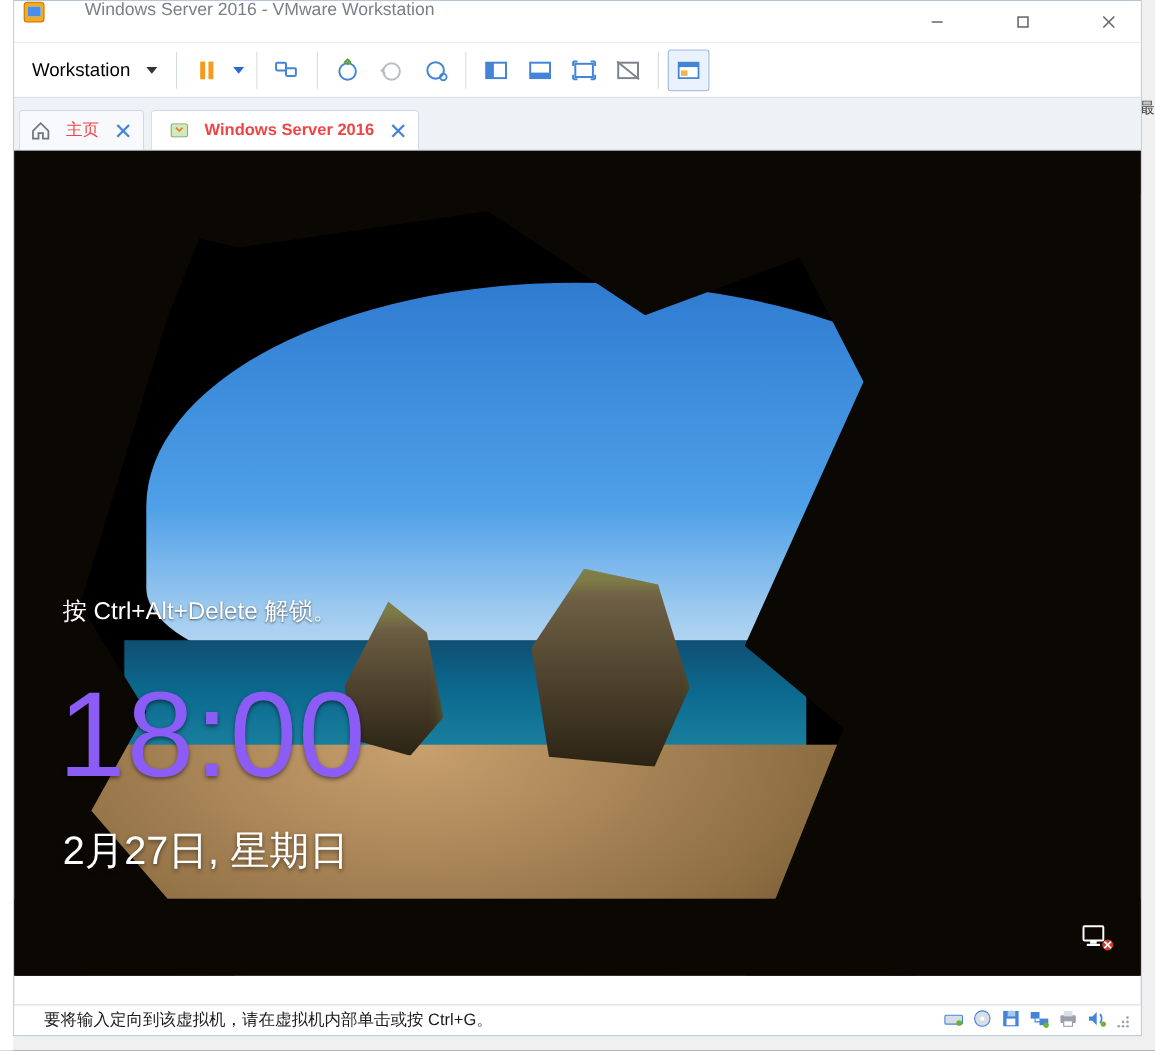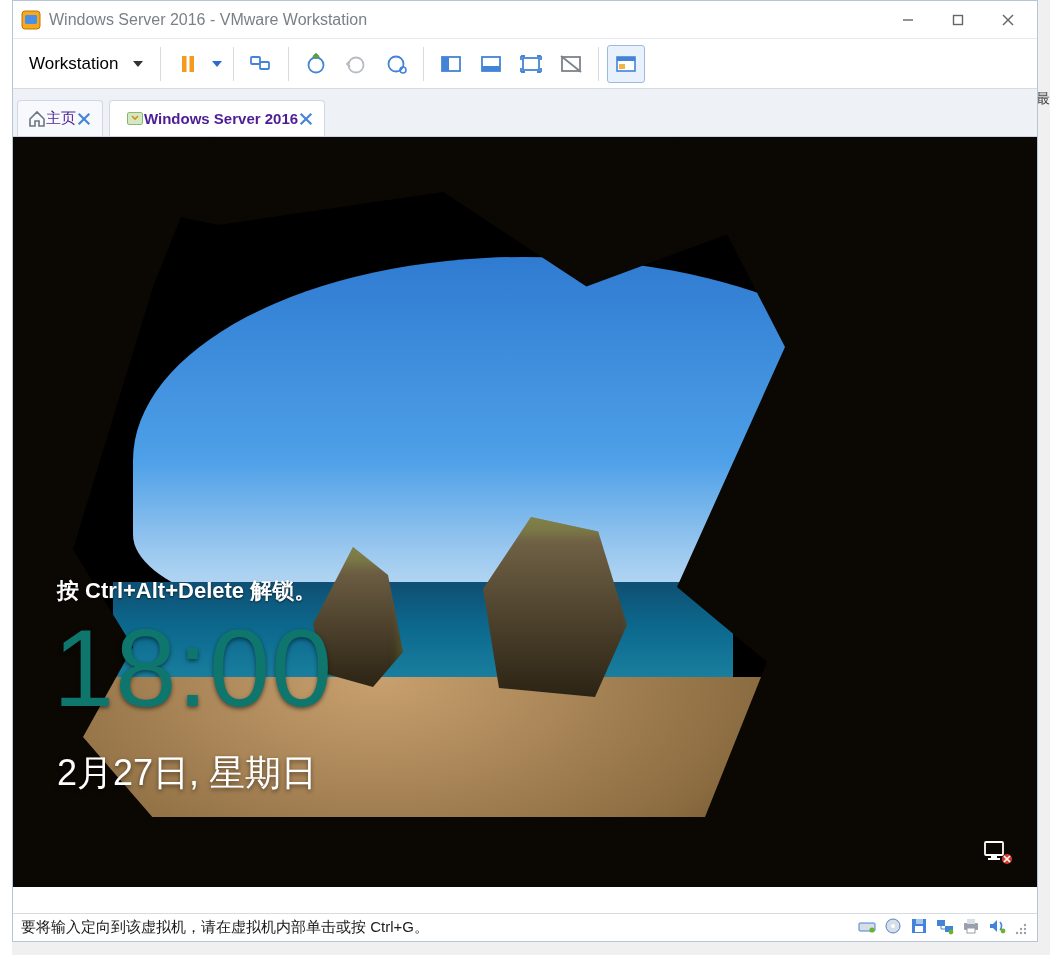--- a/index.html
+++ b/index.html
@@ -2,40 +2,40 @@
 <html><head>
 <meta charset="utf-8">
 <style>
   * { box-sizing: border-box; margin: 0; padding: 0; font-family: "Segoe UI", "Microsoft YaHei", sans-serif; }
   html, body { width: 1050px; height: 955px; background: #f0f0f0; overflow: hidden; }
   .outer-cut { position:absolute; left:0; top:0; width:12px; height:100%; background:#fff; }
   .outer-cut-right { position:absolute; right:2px; top:90px; width:12px; height:24px; color:#444; font-size:14px; }
 
   
   .app-window { position: absolute; left: 12px; top: 0; width: 1026px; height: 942px; background:#fff; border:1px solid #b7c5d8; }
-  .titlebar { height: 38px; display:flex; align-items:center; padding:0 4px 0 8px; background:#fff; border-bottom:1px solid #e6e9ef; }
+  .titlebar { height: 38px; display:flex; padding:0 4px 0 8px; background:#fff; border-bottom:1px solid #e6e9ef;gap:28px; }
   .titlebar .app-icon { width:20px; height:20px; margin-right:8px; }
   .titlebar .title-text { flex:0 0 auto; color:#7a7f88; font-size:16px; }
   .titlebar .spacer { flex:1 1 auto; }
   .win-btn { width:50px; height:38px; display:flex; align-items:center; justify-content:center; }
   .win-btn svg { width:14px; height:14px; }
 
   
   .toolbar { height:50px; display:flex; align-items:center; padding:0 8px; gap:2px; background:#fff; border-bottom:1px solid #d7dbe2; }
   .ws-menu { display:flex; align-items:center; gap:14px; font-size:17px; color:#000; padding:4px 8px; }
   .tb-sep { width:1px; height:34px; background:#d7dbe2; margin:0 6px; }
   .tb-btn { width:38px; height:38px; display:flex; align-items:center; justify-content:center; border-radius:3px; }
   .tb-btn.pressed { border:1px solid #9fb8df; background:#e9f1fd; }
   .tb-btn svg { width:24px; height:22px; }
   .tb-pair { display:flex; align-items:center; gap:2px; }
   .tb-drop { width:16px; height:38px; display:flex; align-items:center; justify-content:center; }
 
   
   .tab-row { height:48px; background:#eef1f6; display:flex; align-items:flex-end; padding:0 4px; gap:6px; border-bottom:1px solid #ccd2de; }
-  .tab { display:flex; align-items:center; gap:0; height:36px; padding:0 10px; border:1px solid #cfd7e6; border-bottom:none; border-radius:4px 4px 0 0; background:#f7f9fc; font-size:15px; color:#4c1d95; }
+  .tab { display:flex; align-items:center; gap:14px; height:36px; padding:0 10px; border:1px solid #cfd7e6; border-bottom:none; border-radius:4px 4px 0 0; background:#f7f9fc; font-size:15px; color:#ef4444; }
   .tab.active { background:#fff; font-weight:600;padding-left:16px; }
   .tab .tab-close { width:16px; height:16px; display:flex; align-items:center; justify-content:center; }
   .tab svg.tab-icon { width:18px; height:18px; }
 
   
   .vm-display { position:relative; width:100%; height:750px; background:#000; overflow:hidden; }
   
   .wall-sky { position:absolute; left:120px; top:120px; width:780px; height:370px;
     background:linear-gradient(#2f7bd1 0%, #4ea0e8 55%, #9cc9ef 80%, #cfe6f6 100%); border-radius:50% 50% 40% 35% / 55% 48% 30% 25%; }
   .wall-sea { position:absolute; left:100px; top:445px; width:620px; height:120px; background:linear-gradient(#0f4f73,#0c6a8f 40%,#2089a6); }
@@ -43,28 +43,28 @@
   .cave { position:absolute; background:#0b0703; }
   .cave.l1 { left:0; top:0; width:200px; height:100%; clip-path:polygon(0 0,100% 0,70% 20%,30% 55%,60% 68%,35% 80%,100% 100%,0 100%); }
   .cave.t1 { left:0; top:0; width:100%; height:220px; clip-path:polygon(0 0,100% 0,100% 18%,78% 30%,56% 68%,42% 25%,20% 40%,0 20%); }
   .cave.r1 { right:0; top:0; width:360px; height:100%; clip-path:polygon(100% 0,100% 100%,0 100%,25% 70%,0 60%,30% 28%,0 0); }
   .cave.b1 { left:0; bottom:0; width:100%; height:70px; }
   .rock { position:absolute; background:linear-gradient(#7a6a4d,#2b2314); }
   .rock.a { left:300px; top:410px; width:100px; height:140px; clip-path:polygon(40% 0,75% 20%,90% 75%,60% 100%,10% 90%,0 55%); }
   .rock.b { left:470px; top:380px; width:160px; height:180px; clip-path:polygon(30% 0,72% 8%,90% 60%,70% 100%,10% 95%,0 40%); }
   .rock.a::after,.rock.b::after{content:"";position:absolute;inset:0;box-shadow:inset -12px 18px 12px rgba(141,168,70,.35);}
 
-  .lock-hint { position:absolute; left:44px; top:439px; color:#fff; font-size:22px; font-weight:700; text-shadow:0 1px 2px rgba(0,0,0,.6); }
-  .lock-time { position:absolute; left:40px; top:476px; color:#0f766e; font-size:110px; font-weight:200; letter-spacing:1px; text-shadow:0 2px 4px rgba(0,0,0,.5); line-height:1; }
+  .lock-hint { position:absolute; left:44px; top:404px; color:#fff; font-size:22px; font-weight:400; text-shadow:0 1px 2px rgba(0,0,0,.6); }
+  .lock-time { position:absolute; left:40px; top:476px; color:#8b5cf6; font-size:110px; font-weight:200; letter-spacing:1px; text-shadow:0 2px 4px rgba(0,0,0,.5); line-height:1; }
   .lock-date { position:absolute; left:44px; top:612px; color:#fff; font-size:36px; font-weight:300; text-shadow:0 2px 4px rgba(0,0,0,.5); }
   .net-icon { position:absolute; right:24px; bottom:22px; width:30px; height:26px; }
 
   
   .statusbar { position:absolute; left:0; right:0; bottom:0; height:28px; background:#fff; border-top:1px solid #d7dbe2; display:flex; align-items:center; padding:0 8px; font-size:15px; color:#1b1b1b; }
-  .statusbar .sb-text { flex:1 1 auto; white-space:nowrap; overflow:hidden; }
+  .statusbar .sb-text { flex:1 1 auto; white-space:nowrap; overflow:hidden;margin-left:19px; }
   .tray { display:flex; align-items:center; gap:6px; }
   .tray svg { width:20px; height:18px; }
   .resize-grip { width:18px; height:18px; margin-left:4px; }
 
 </style>
 </head>
 <body>
 
 <div class="outer-cut"></div>
 <div class="outer-cut-right">最</div>

